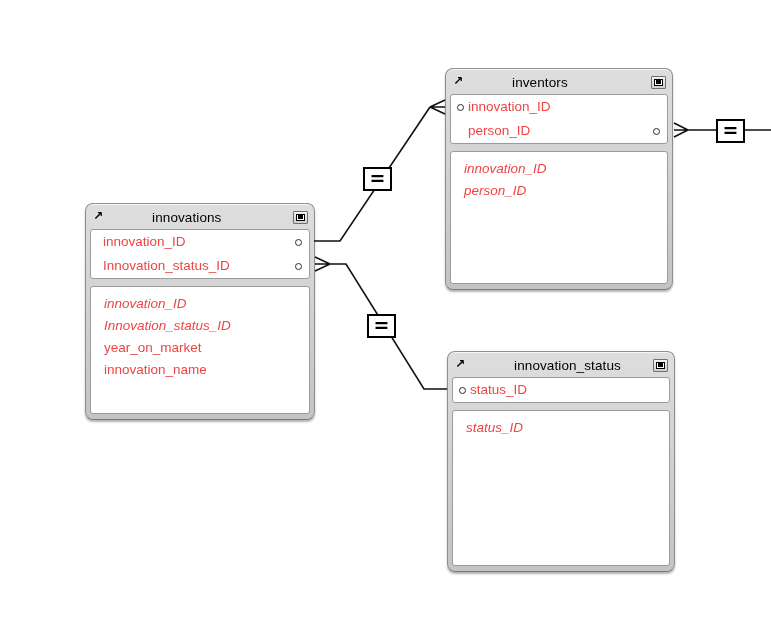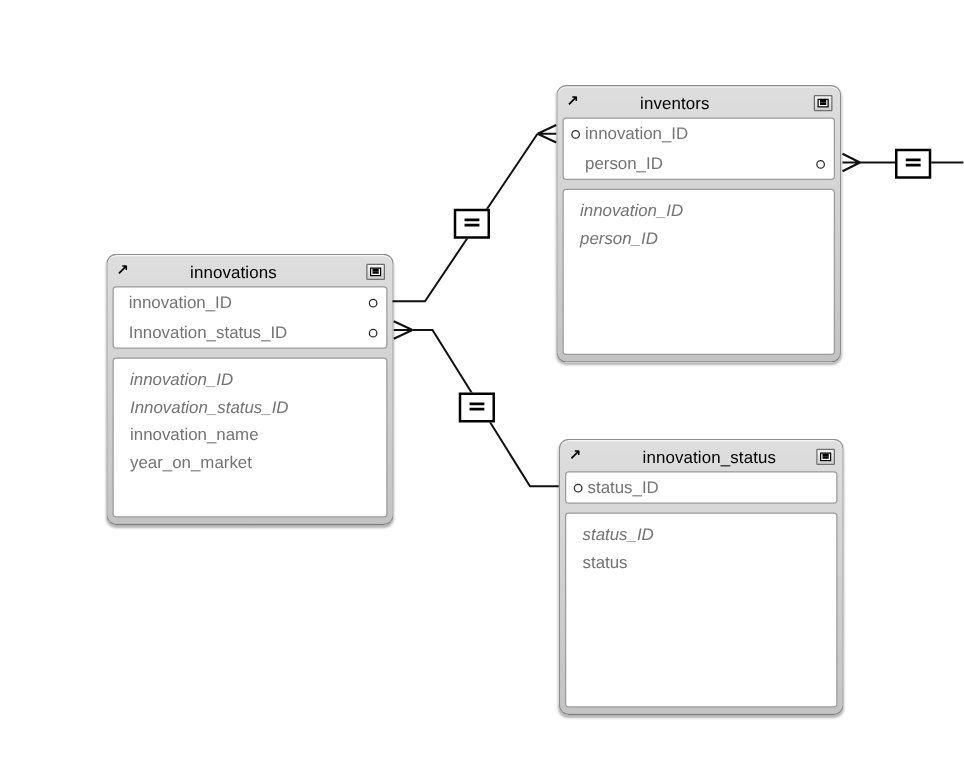--- a/index.html
+++ b/index.html
@@ -44,21 +44,21 @@
   }
   .toggle .glyph i{display:block;height:2px;background:#000;margin:0 1px;}
   .whitebox{
     background:#ffffff;border:1px solid #9b9b9b;border-radius:3px;
     box-sizing:border-box;overflow:hidden;
   }
   .keys{flex:0 0 auto;margin-top:1px;}
   .fbody{flex:1 1 auto;margin-top:7px;padding-top:6px;}
   .frow{
     position:relative;height:24px;line-height:24px;
-    padding:0 18px 0 12px;font-size:13.5px;color:#737373;
+    padding:0 18px 0 12px;font-size:13.5px;color:#ef4444;
     white-space:nowrap;overflow:hidden;
   }
   .fbody .frow{height:22px;line-height:22px;padding-left:13px;}
   .frow.it{font-style:italic;}
   .dot{
     position:absolute;top:50%;width:7px;height:7px;margin-top:-3.5px;
     box-sizing:border-box;border:1.6px solid #2a2a2a;border-radius:50%;background:#fff;
   }
   .dot.dright{right:7px;}
   .dot.dleft{left:6px;}
@@ -97,22 +97,22 @@
       <span class="dot dright"></span>
     </div>
     <div class="frow">
       <span>Innovation_status_ID</span>
       <span class="dot dright"></span>
     </div>
   </div>
   <div class="whitebox fbody">
     <div class="frow it">innovation_ID</div>
     <div class="frow it">Innovation_status_ID</div>
+    <div class="frow">year_on_market</div>
     <div class="frow">innovation_name</div>
-    <div class="frow">year_on_market</div>
   </div>
 </div>
 
 <div class="etable" style="left:445px;top:68px;width:228px;height:222px;">
   <div class="hdr">
     <span class="jump">↗</span>
     <span class="ttl">inventors</span>
     <span class="sp"></span>
     <button class="toggle">
       <span class="glyph">
@@ -150,21 +150,20 @@
     </button>
   </div>
   <div class="whitebox keys">
     <div class="frow indent">
       <span class="dot dleft"></span>
       <span>status_ID</span>
     </div>
   </div>
   <div class="whitebox fbody">
     <div class="frow it">status_ID</div>
-    <div class="frow">status</div>
   </div>
 </div>
 
 <svg id="wires" width="771" height="617" viewBox="0 0 771 617">
 
   <g stroke="#111" stroke-width="1.6" fill="none">
     <path d="M 314 241 H 340 L 430 107"></path>
     <path d="M 430 107 L 445 100 M 430 107 L 445 107 M 430 107 L 445 114"></path>
   </g>
 

